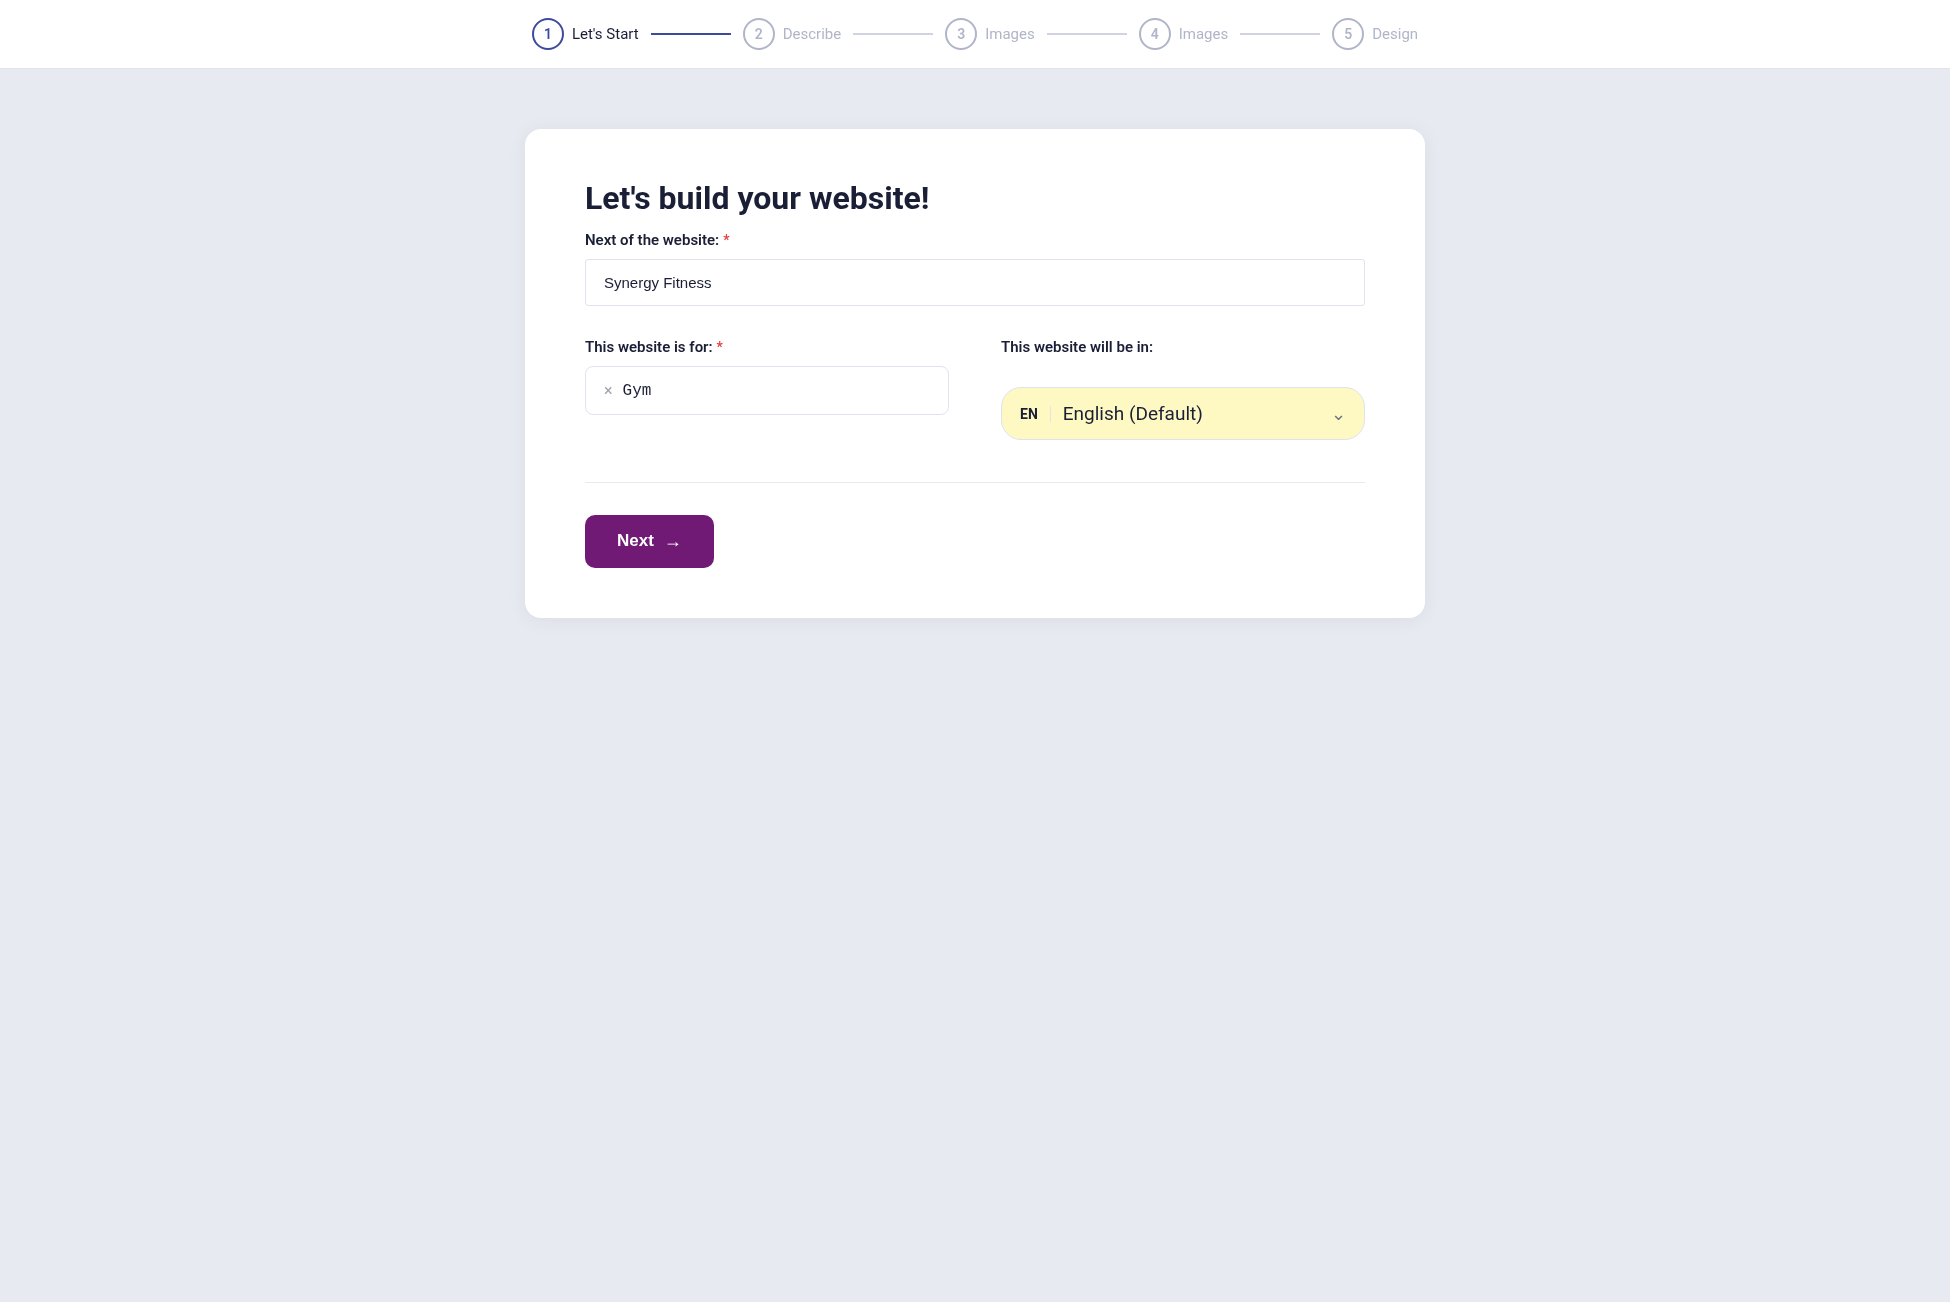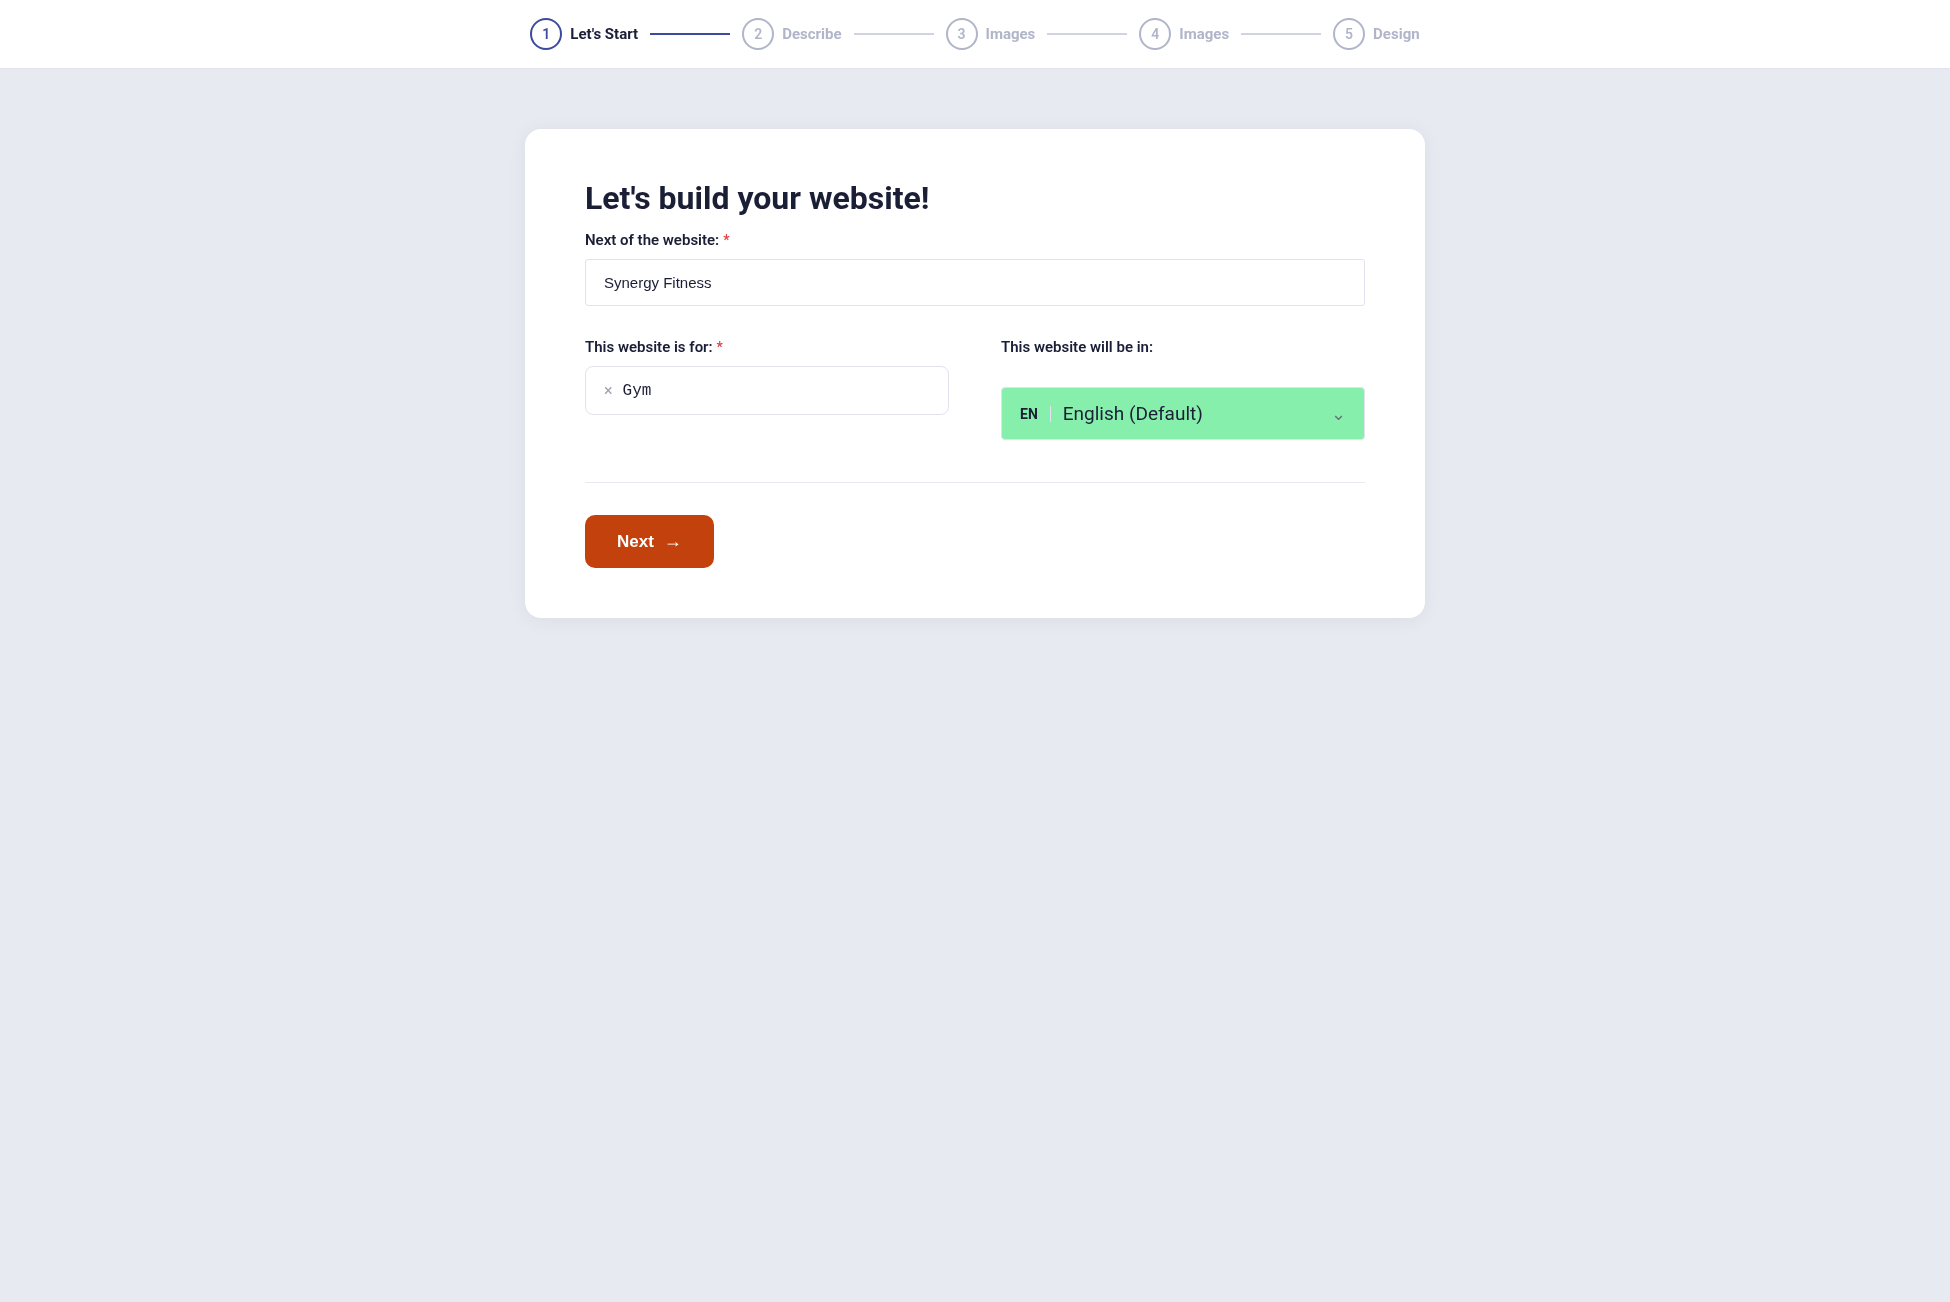--- a/index.html
+++ b/index.html
@@ -59,21 +59,21 @@
 
     .step-circle.inactive {
       border: 2px solid #b0b5c9;
       color: #b0b5c9;
       background: #fff;
     }
 
     .step-label {
       margin-left: 8px;
       font-size: 15px;
-      font-weight: 700;
+      font-weight: 400;
     }
 
     .step-label.active {
       color: #1a1f36;
     }
 
     .step-label.inactive {
       color: #b0b5c9;
     }
 
@@ -181,23 +181,23 @@
       font-size: 16px;
       color: #1a1f36;
       flex: 1;
       font-family: Liberation Mono, monospace;
     }
 
     .language-select {
       display: flex;
       align-items: center;
       border: 1.5px solid #e0e2ed;
-      border-radius: 4px;
+      border-radius: 20px;
       padding: 14px 18px;
-      background: #86efac;
+      background: #fef9c3;
       cursor: pointer;
       margin-top: 31px;
     }
 
     .lang-code {
       font-size: 14px;
       font-weight: 700;
       color: #1a1f36;
       margin-right: 12px;
       padding-right: 12px;
@@ -217,23 +217,23 @@
     }
 
     .divider {
       border: none;
       border-top: 1.5px solid #e8eaf2;
       margin: 10px 0 32px 0;
     }
 
     .next-btn {
       display: flex;
-      align-items: center;
+      align-items: flex-start;
       gap: 10px;
-      background: #c2410c;
+      background: #701a75;
       color: #fff;
       border: none;
       border-radius: 10px;
       padding: 16px 32px;
       font-size: 17px;
       font-weight: 600;
       cursor: pointer;
       transition: background 0.2s;
     }
 

